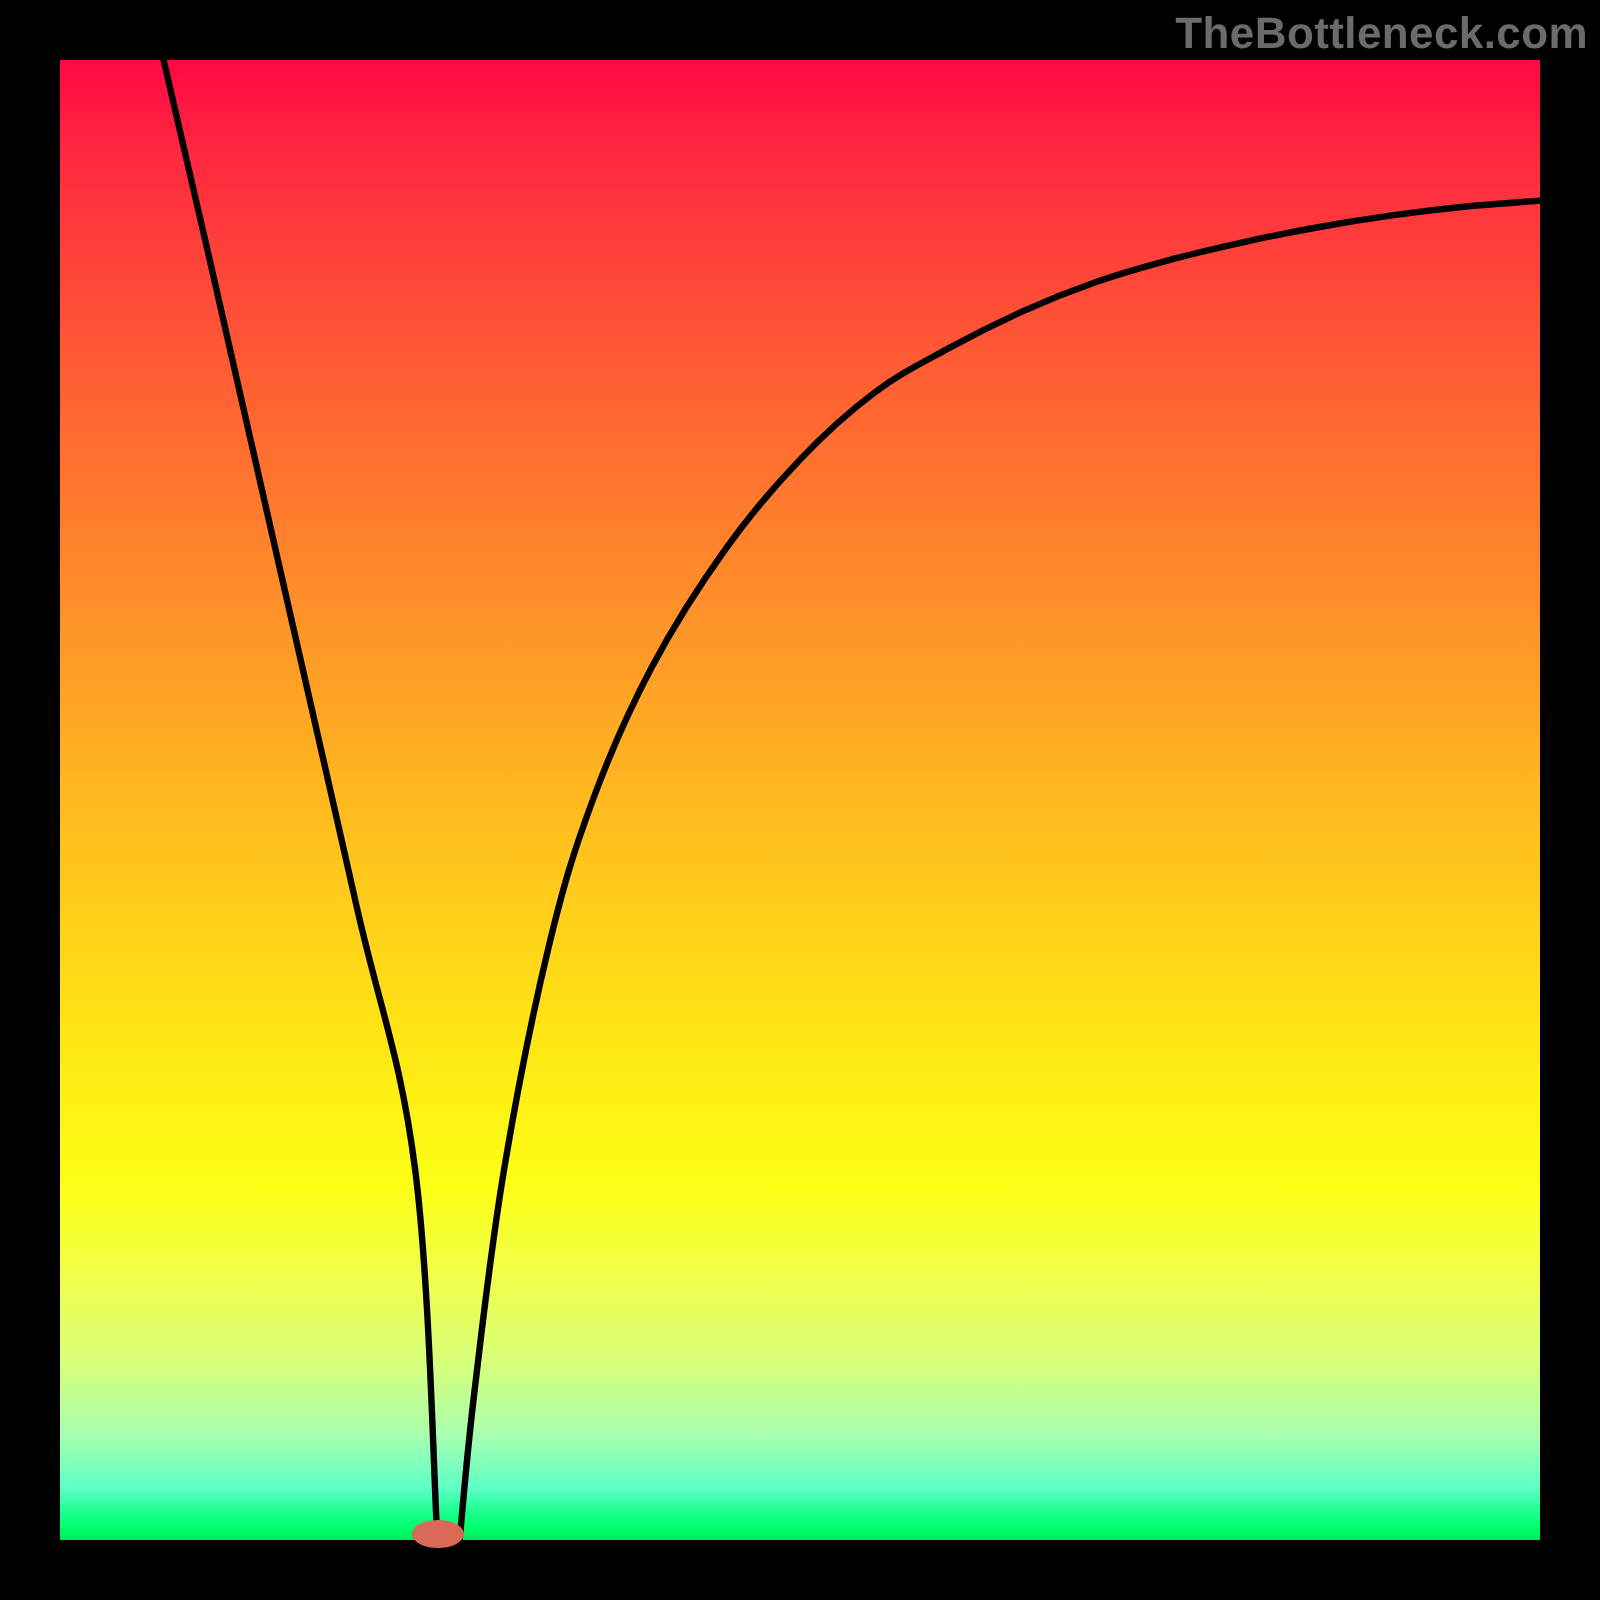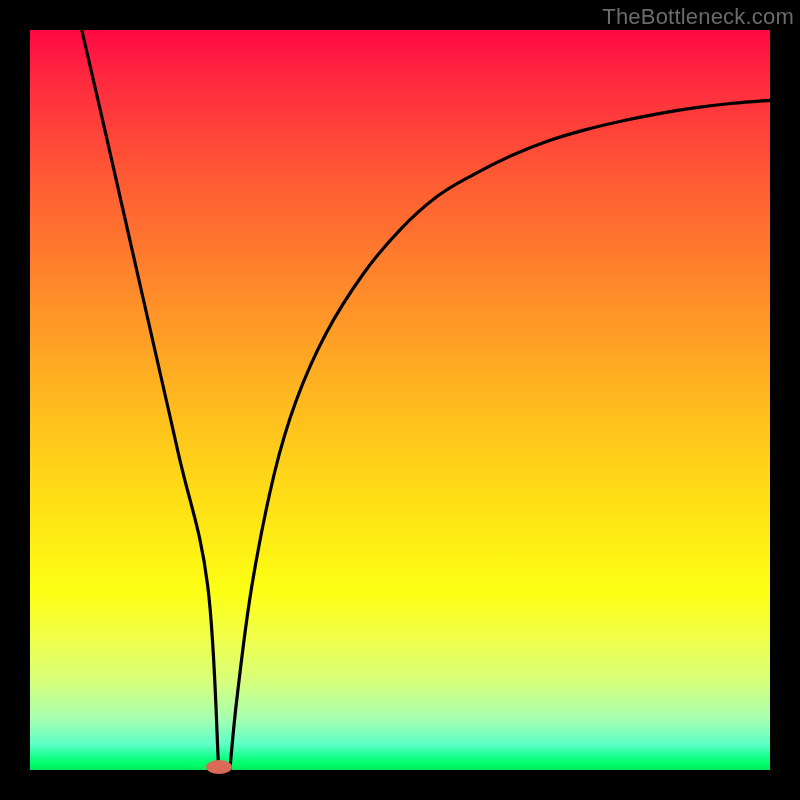--- a/index.html
+++ b/index.html
@@ -39,21 +39,21 @@
       #00ff6a 99.2%,
       #00e85e 100%
     );
   }
   .watermark {
     position: absolute;
     top: 4px;
     right: 6px;
     color: #6b6b6b;
     font-size: 22px;
-    font-weight: 400;
+    font-weight: 700;
     letter-spacing: 0.2px;
     user-select: none;
   }
   svg.curve {
     position: absolute;
     left: 0;
     top: 0;
     width: 740px;
     height: 740px;
     overflow: visible;

